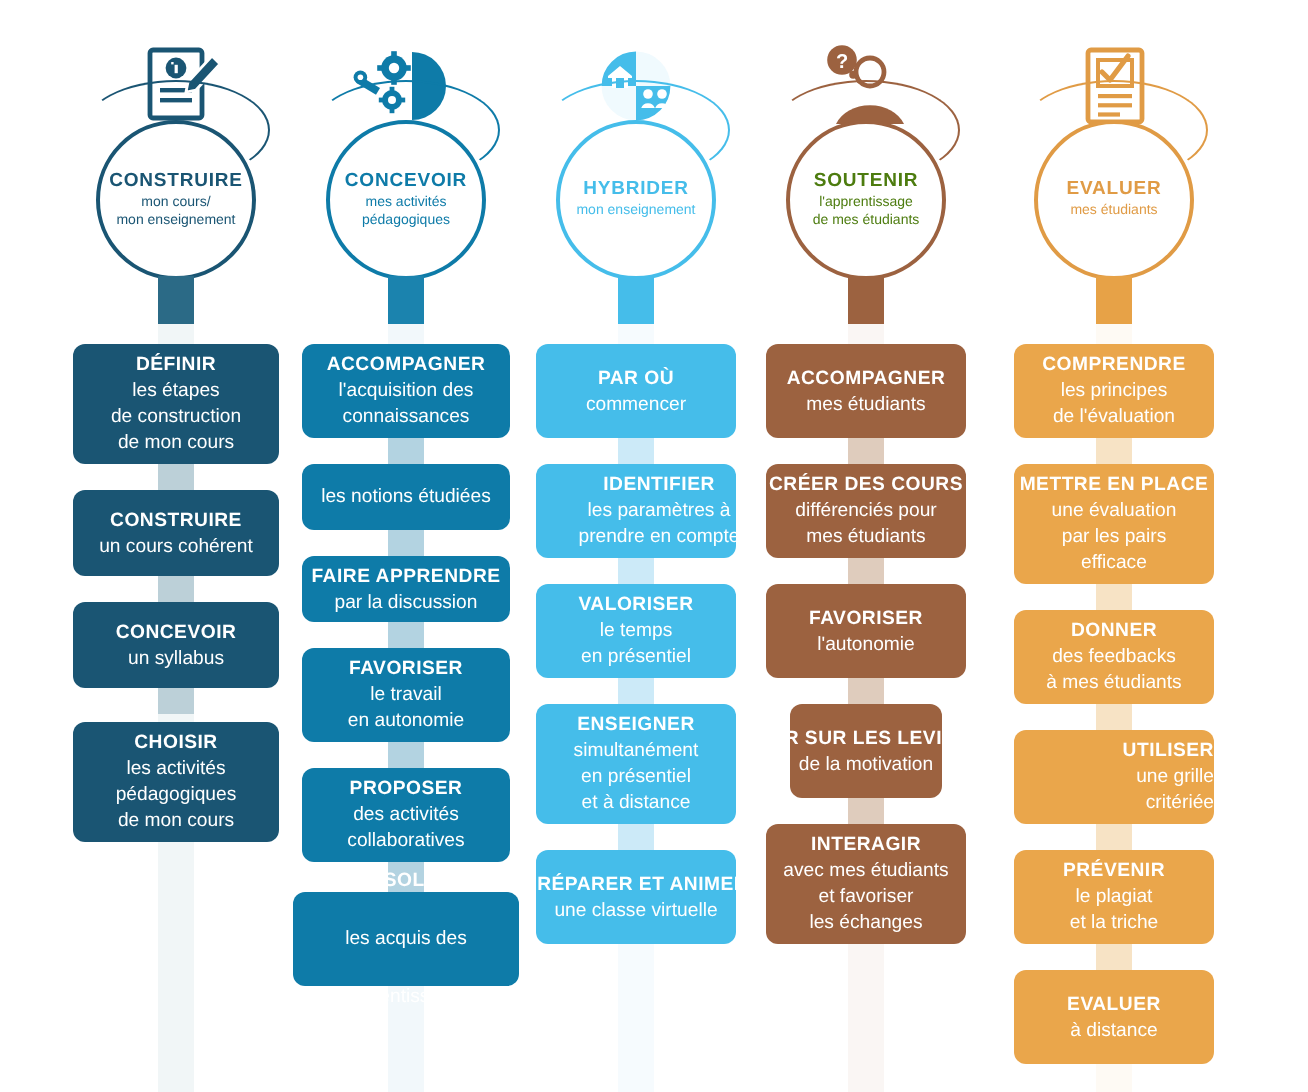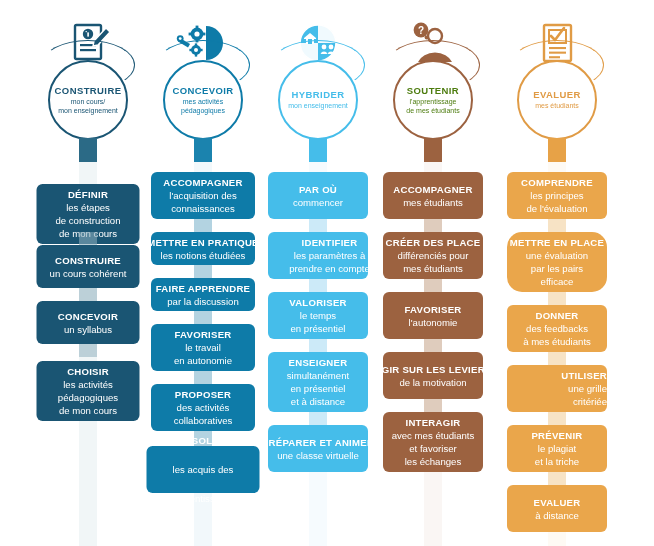--- a/index.html
+++ b/index.html
@@ -157,21 +157,21 @@
         <div class="arc" style="border-color: rgb(26, 85, 115) rgb(26, 85, 115) transparent;"></div>
         <div class="circle" style="border-color: rgb(26, 85, 115); color: rgb(26, 85, 115);">
           <div class="c-title">CONSTRUIRE</div>
           <div class="c-sub">
             <div>mon cours/</div>
             <div>mon enseignement</div>
           </div>
         </div>
         <div class="neck" style="background: rgb(43, 106, 134);"></div>
       </div>
-      <div class="step" style="top: 184px; width: 103px; height: 60px; background: rgb(26, 85, 115);">
+      <div class="step" style="top: 172px; width: 103px; height: 60px; background: rgb(26, 85, 115);">
         <div class="s-title">DÉFINIR</div>
         <div class="s-line">les étapes</div>
         <div class="s-line">de construction</div>
         <div class="s-line">de mon cours</div>
       </div>
       <div class="connector" style="top: 232px; height: 13px; background: rgb(143, 176, 191);"></div>
       <div class="step" style="top: 245px; width: 103px; height: 43px; background: rgb(26, 85, 115);">
         <div class="s-title">CONSTRUIRE</div>
         <div class="s-line">un cours cohérent</div>
       </div>
@@ -224,21 +224,20 @@
         </div>
         <div class="neck" style="background: rgb(27, 131, 174);"></div>
       </div>
       <div class="step" style="top: 172px; width: 104px; height: 47px; background: rgb(14, 123, 168);">
         <div class="s-title">ACCOMPAGNER</div>
         <div class="s-line">l'acquisition des</div>
         <div class="s-line">connaissances</div>
       </div>
       <div class="connector" style="top: 219px; height: 13px; background: rgb(127, 180, 204);"></div>
       <div class="step" style="top: 232px; width: 104px; height: 33px; background: rgb(14, 123, 168);">
-        <div class="s-title">METTRE EN PRATIQUE</div>
         <div class="s-line">les notions étudiées</div>
       </div>
       <div class="connector" style="top: 265px; height: 13px; background: rgb(127, 180, 204);"></div>
       <div class="step" style="top: 278px; width: 104px; height: 33px; background: rgb(14, 123, 168);">
         <div class="s-title">FAIRE APPRENDRE</div>
         <div class="s-line">par la discussion</div>
       </div>
       <div class="connector" style="top: 311px; height: 13px; background: rgb(127, 180, 204);"></div>
       <div class="step" style="top: 324px; width: 104px; height: 47px; background: rgb(14, 123, 168);">
         <div class="s-title">FAVORISER</div>
@@ -341,31 +340,31 @@
           </div>
         </div>
         <div class="neck" style="background: rgb(156, 98, 64);"></div>
       </div>
       <div class="step" style="top: 172px; width: 100px; height: 47px; background: rgb(156, 98, 64);">
         <div class="s-title">ACCOMPAGNER</div>
         <div class="s-line">mes étudiants</div>
       </div>
       <div class="connector" style="top: 219px; height: 13px; background: rgb(201, 169, 143);"></div>
       <div class="step" style="top: 232px; width: 100px; height: 47px; background: rgb(156, 98, 64);">
-        <div class="s-title">CRÉER DES PLACE</div>
+        <div class="s-title">CRÉER DES COURS</div>
         <div class="s-line">différenciés pour</div>
         <div class="s-line">mes étudiants</div>
       </div>
       <div class="connector" style="top: 279px; height: 13px; background: rgb(201, 169, 143);"></div>
       <div class="step" style="top: 292px; width: 100px; height: 47px; background: rgb(156, 98, 64);">
         <div class="s-title">FAVORISER</div>
         <div class="s-line">l'autonomie</div>
       </div>
       <div class="connector" style="top: 339px; height: 13px; background: rgb(201, 169, 143);"></div>
-      <div class="step" style="top: 352px; width: 100px; height: 47px; background: rgb(156, 98, 64);">
+      <div class="step" style="top: 352px; width: 76px; height: 47px; background: rgb(156, 98, 64);">
         <div class="s-title">AGIR SUR LES LEVIERS</div>
         <div class="s-line">de la motivation</div>
       </div>
       <div class="connector" style="top: 399px; height: 13px; background: rgb(201, 169, 143);"></div>
       <div class="step" style="top: 412px; width: 100px; height: 60px; background: rgb(156, 98, 64);">
         <div class="s-title">INTERAGIR</div>
         <div class="s-line">avec mes étudiants</div>
         <div class="s-line">et favoriser</div>
         <div class="s-line">les échanges</div>
       </div>
@@ -391,21 +390,21 @@
           </div>
         </div>
         <div class="neck" style="background: rgb(231, 162, 71);"></div>
       </div>
       <div class="step" style="top: 172px; width: 100px; height: 47px; background: rgb(234, 166, 75); text-align: center;">
         <div class="s-title">COMPRENDRE</div>
         <div class="s-line">les principes</div>
         <div class="s-line">de l'évaluation</div>
       </div>
       <div class="connector" style="top: 219px; height: 13px; background: rgb(241, 207, 159);"></div>
-      <div class="step" style="top: 232px; width: 100px; height: 60px; background: rgb(234, 166, 75); border-radius: 15px;">
+      <div class="step" style="top: 232px; width: 100px; height: 60px; background: rgb(234, 166, 75);">
         <div class="s-title">METTRE EN PLACE</div>
         <div class="s-line">une évaluation</div>
         <div class="s-line">par les pairs</div>
         <div class="s-line">efficace</div>
       </div>
       <div class="connector" style="top: 292px; height: 13px; background: rgb(241, 207, 159);"></div>
       <div class="step" style="top: 305px; width: 100px; height: 47px; background: rgb(234, 166, 75);">
         <div class="s-title">DONNER</div>
         <div class="s-line">des feedbacks</div>
         <div class="s-line">à mes étudiants</div>

